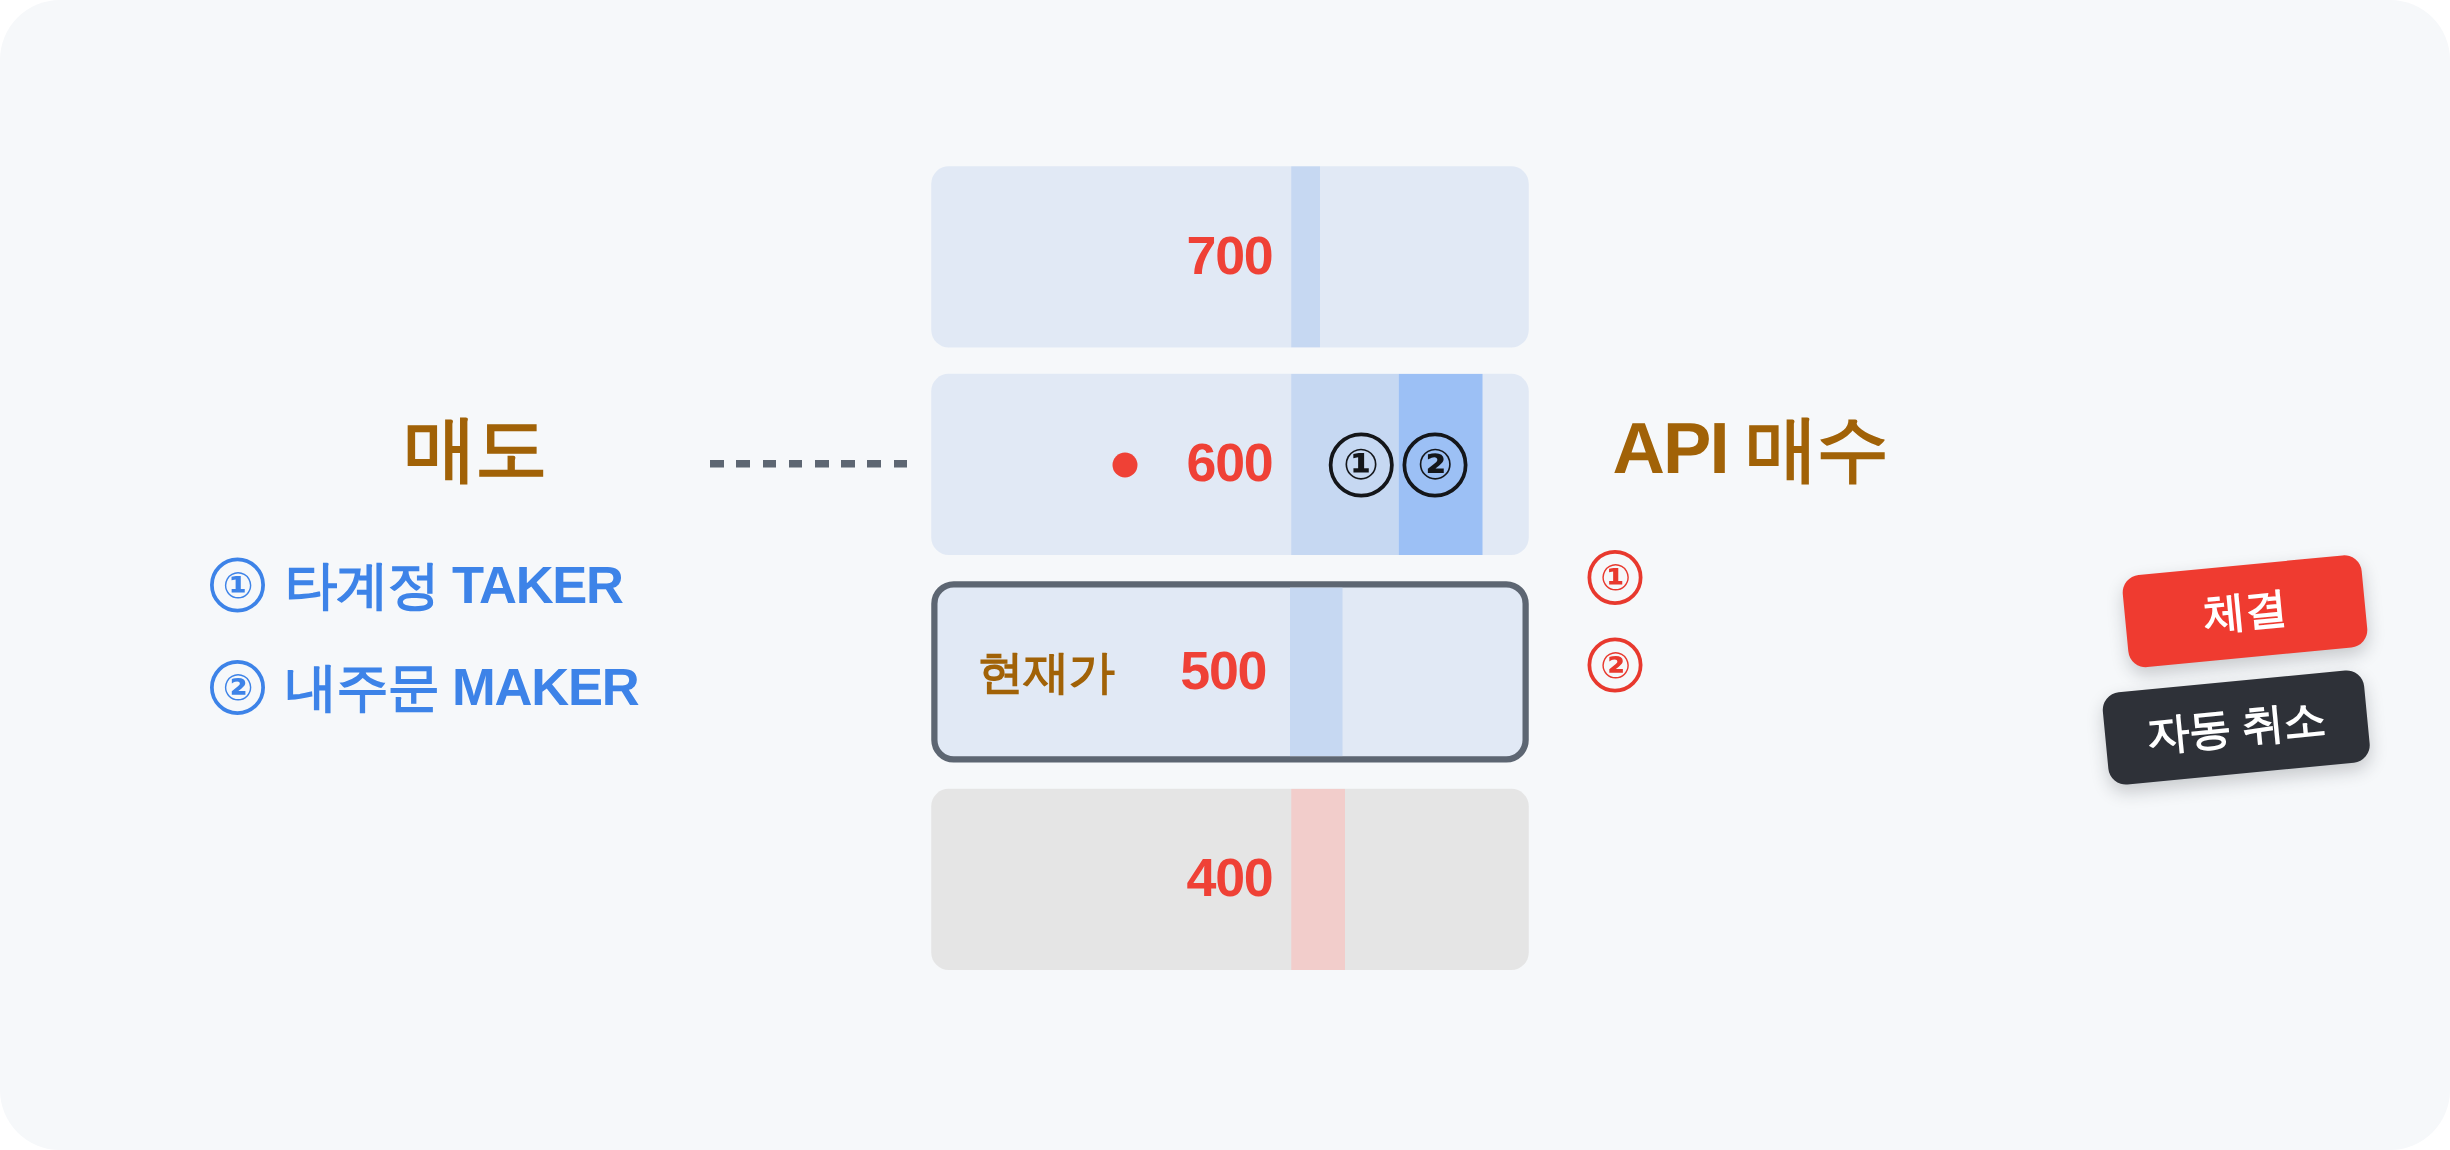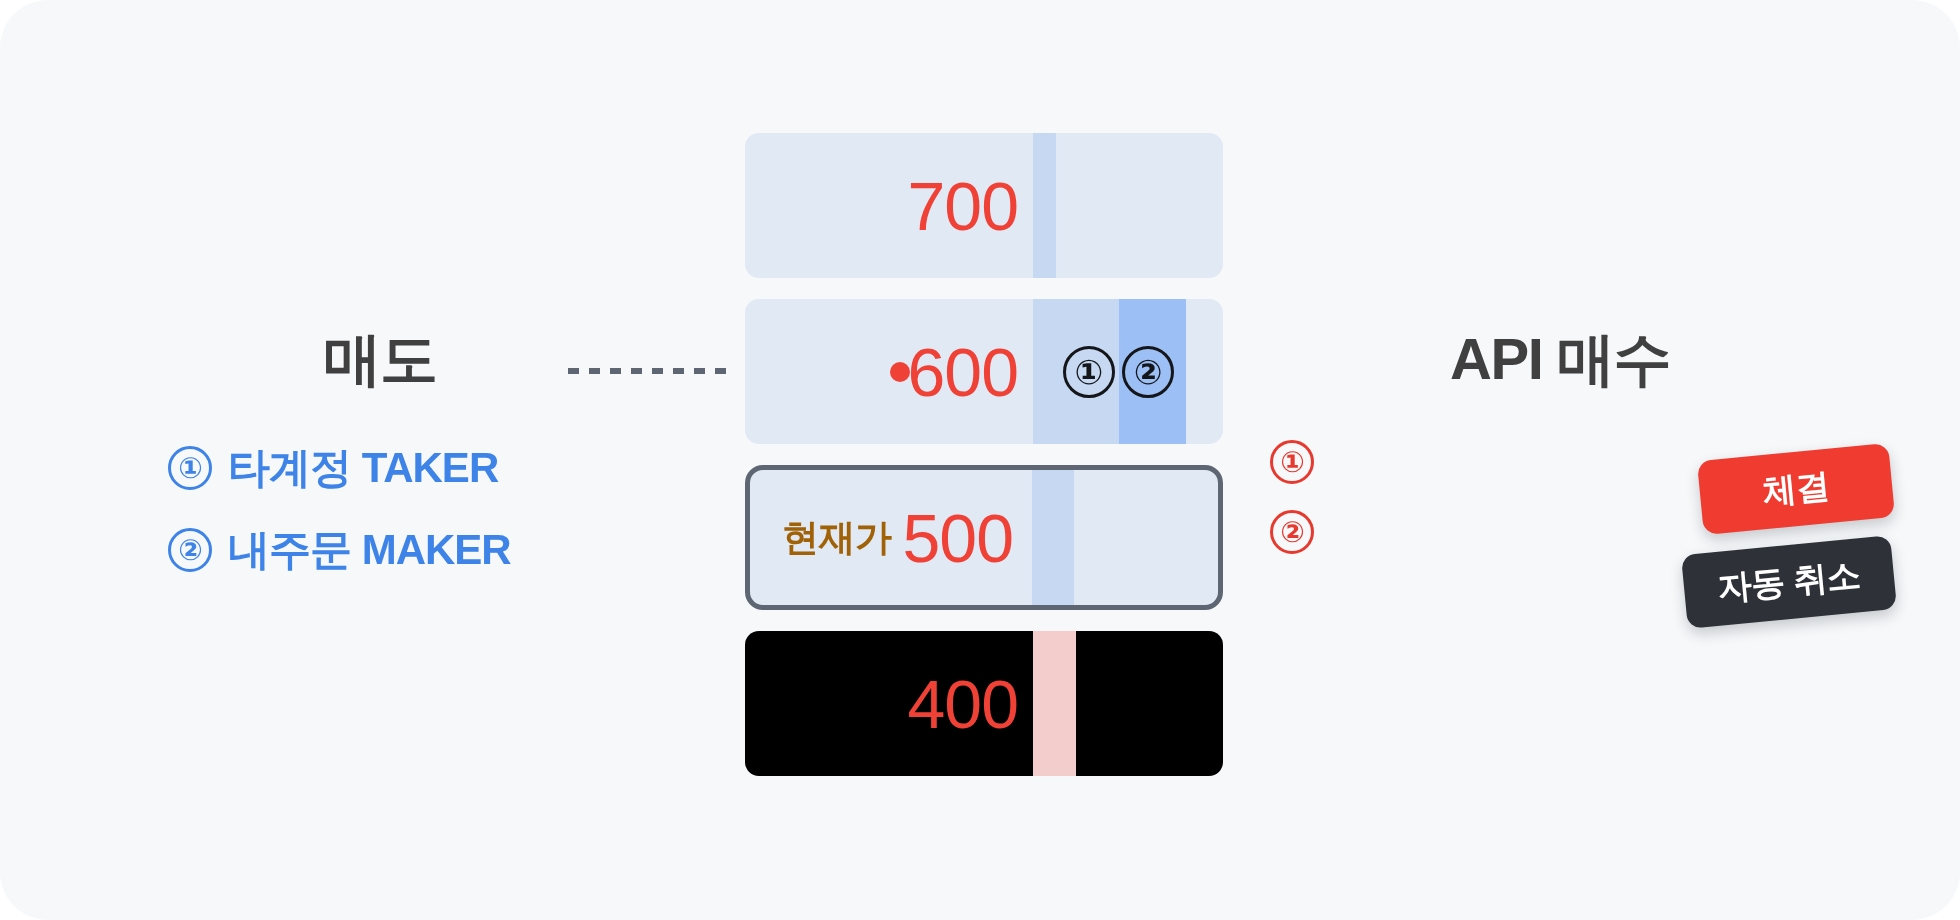--- a/index.html
+++ b/index.html
@@ -40,21 +40,21 @@
     border-radius: 14px;
     overflow: hidden;
     box-sizing: border-box;
   }
   .ob-row.r0 { top: 0px; }
   .ob-row.r1 { top: 166px; }
   .ob-row.r2 { top: 332px; }
   .ob-row.r3 { top: 498px; }
 
   .ob-row.ask { background: #e1e9f5; }
-  .ob-row.bid { background: #000000; padding-left: 40px; }
+  .ob-row.bid { background: #e5e5e5; padding-left: 40px; }
   .ob-row.current {
     border: 5px solid #5d6672;
     border-radius: 18px;
   }
 
   .bars {
     position: absolute;
     inset: 0;
   }
   .bar {
@@ -75,22 +75,22 @@
     left: 32px;
     font-size: 37px;
     font-weight: 700;
     color: #a16207;
     letter-spacing: -0.5px;
   }
 
   .price {
     position: absolute;
     right: 205px;
-    font-size: 68px;
-    font-weight: 400;
+    font-size: 43px;
+    font-weight: 700;
     color: #ef4136;
     letter-spacing: -1px;
   }
   .price.with-dot { right: 205px; }
 
   .dot {
     position: absolute;
     right: 313px;
     width: 20px;
     height: 20px;
@@ -119,26 +119,26 @@
   .side {
     position: absolute;
     top: 330px;
   }
   .side.left  { left: 120px;  width: 520px; text-align: center; }
   .side.right { left: 1270px; width: 560px; text-align: left; }
 
   .side-title {
     font-size: 58px;
     font-weight: 800;
-    color: #404040;
+    color: #a16207;
     letter-spacing: -1.5px;
     line-height: 1;
   }
   .side.left .side-title { text-align: center; }
-  .side.right .side-title { text-align: center; padding-left: 20px; }
+  .side.right .side-title { padding-left: 20px; }
 
   .legend {
     margin-top: 52px;
   }
   .legend-item {
     display: flex;
     align-items: center;
     gap: 16px;
     margin-bottom: 26px;
     font-size: 42px;

